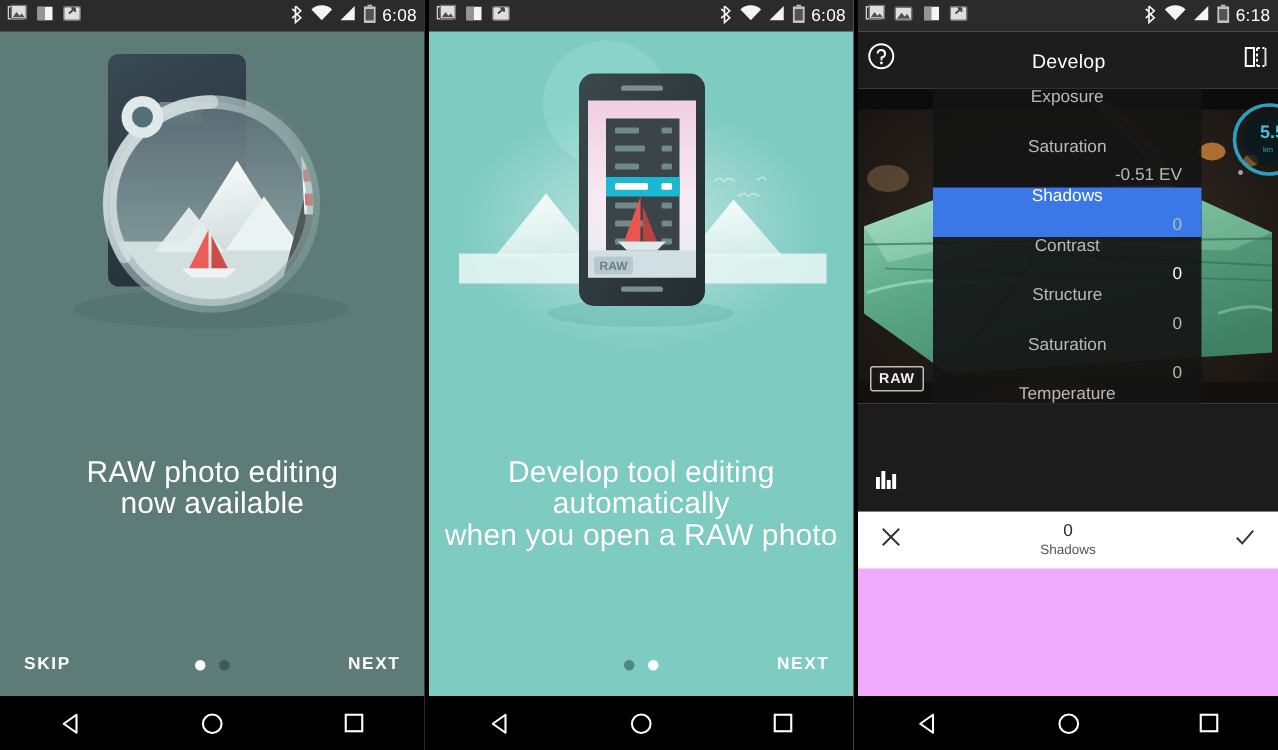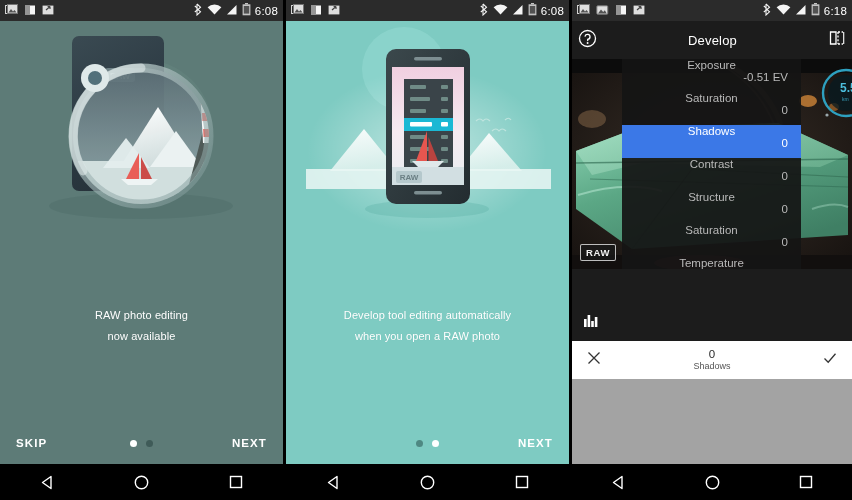--- a/index.html
+++ b/index.html
@@ -7,21 +7,21 @@
     width: 852px; height: 500px;
     background: #000;
     font-family: "Liberation Sans", sans-serif;
     overflow: hidden;
   }
   .screens { display: flex; width: 852px; height: 500px; }
   .panel { position: relative; height: 500px; overflow: hidden; }
   .panel1 { width: 283px; background: #5d7b77; }
   .gap { width: 3px; background: #000; height: 500px; }
   .panel2 { width: 283px; background: #7ecbc2; }
-  .panel3 { width: 280px; background: #a3a3a3; }
+  .panel3 { width: 280px; background: #f0abfc; }
 
   
   .statusbar {
     height: 21px; background: #2b2b2b;
     display: flex; align-items: center;
     padding: 0 5px; color: #ffffff;
     font-size: 11px;
   }
   .sb-left { display: flex; align-items: center; gap: 6px; }
   .sb-right { margin-left: auto; display: flex; align-items: center; gap: 4px; }
@@ -38,21 +38,21 @@
 
   
   .ob-body {
     position: absolute; top: 21px; left: 0; right: 0; bottom: 36px;
     display: flex; flex-direction: column; align-items: center;
   }
   .art { position: relative; width: 283px; height: 280px; }
   .ob-text {
     margin-top: 4px;
     text-align: center; color: #ffffff;
-    font-size: 11px; line-height: 21px;
+    font-size: 20px; line-height: 21px;
     letter-spacing: .1px;
     text-shadow: 0 0 1px rgba(0,0,0,.08);
   }
   .ob-footer {
     position: absolute; left: 0; right: 0; bottom: 36px; height: 42px;
     display: flex; align-items: center; padding: 0 16px;
   }
   .ob-btn {
     color: #fff; font-size: 11.5px; letter-spacing: 1.1px; font-weight: 700;
   }
@@ -84,21 +84,21 @@
   }
   .menu {
     position: absolute; left: 50px; top: 0; width: 179px;
     background: rgba(20,20,20,.93);
     z-index: 5;
   }
   .menu-row {
     height: 33px; display: flex; align-items: center;
     padding: 0 13px; color: #b9b9b9; font-size: 11.5px; flex-direction: column;
   }
-  .menu-row .val { margin-left: auto; }
+  .menu-row .val { margin-left: auto; margin-top: 40px; }
   .menu-row.sel { background: #3b78e7; color: #ffffff; }
   .p3-filler { height: 72px; background: #1c1c1c; position: relative; }
   .histo-btn { position: absolute; left: 12px; bottom: 10px; }
   .p3-bottombar {
     height: 38px; background: #ffffff; color: #2a2a2a;
     display: flex; align-items: center; padding: 0 14px;
   }
   .bb-center { flex: 1; text-align: center; line-height: 1.15; }
   .bb-value { font-size: 11.5px; }
   .bb-label { font-size: 9px; color: #555; }

